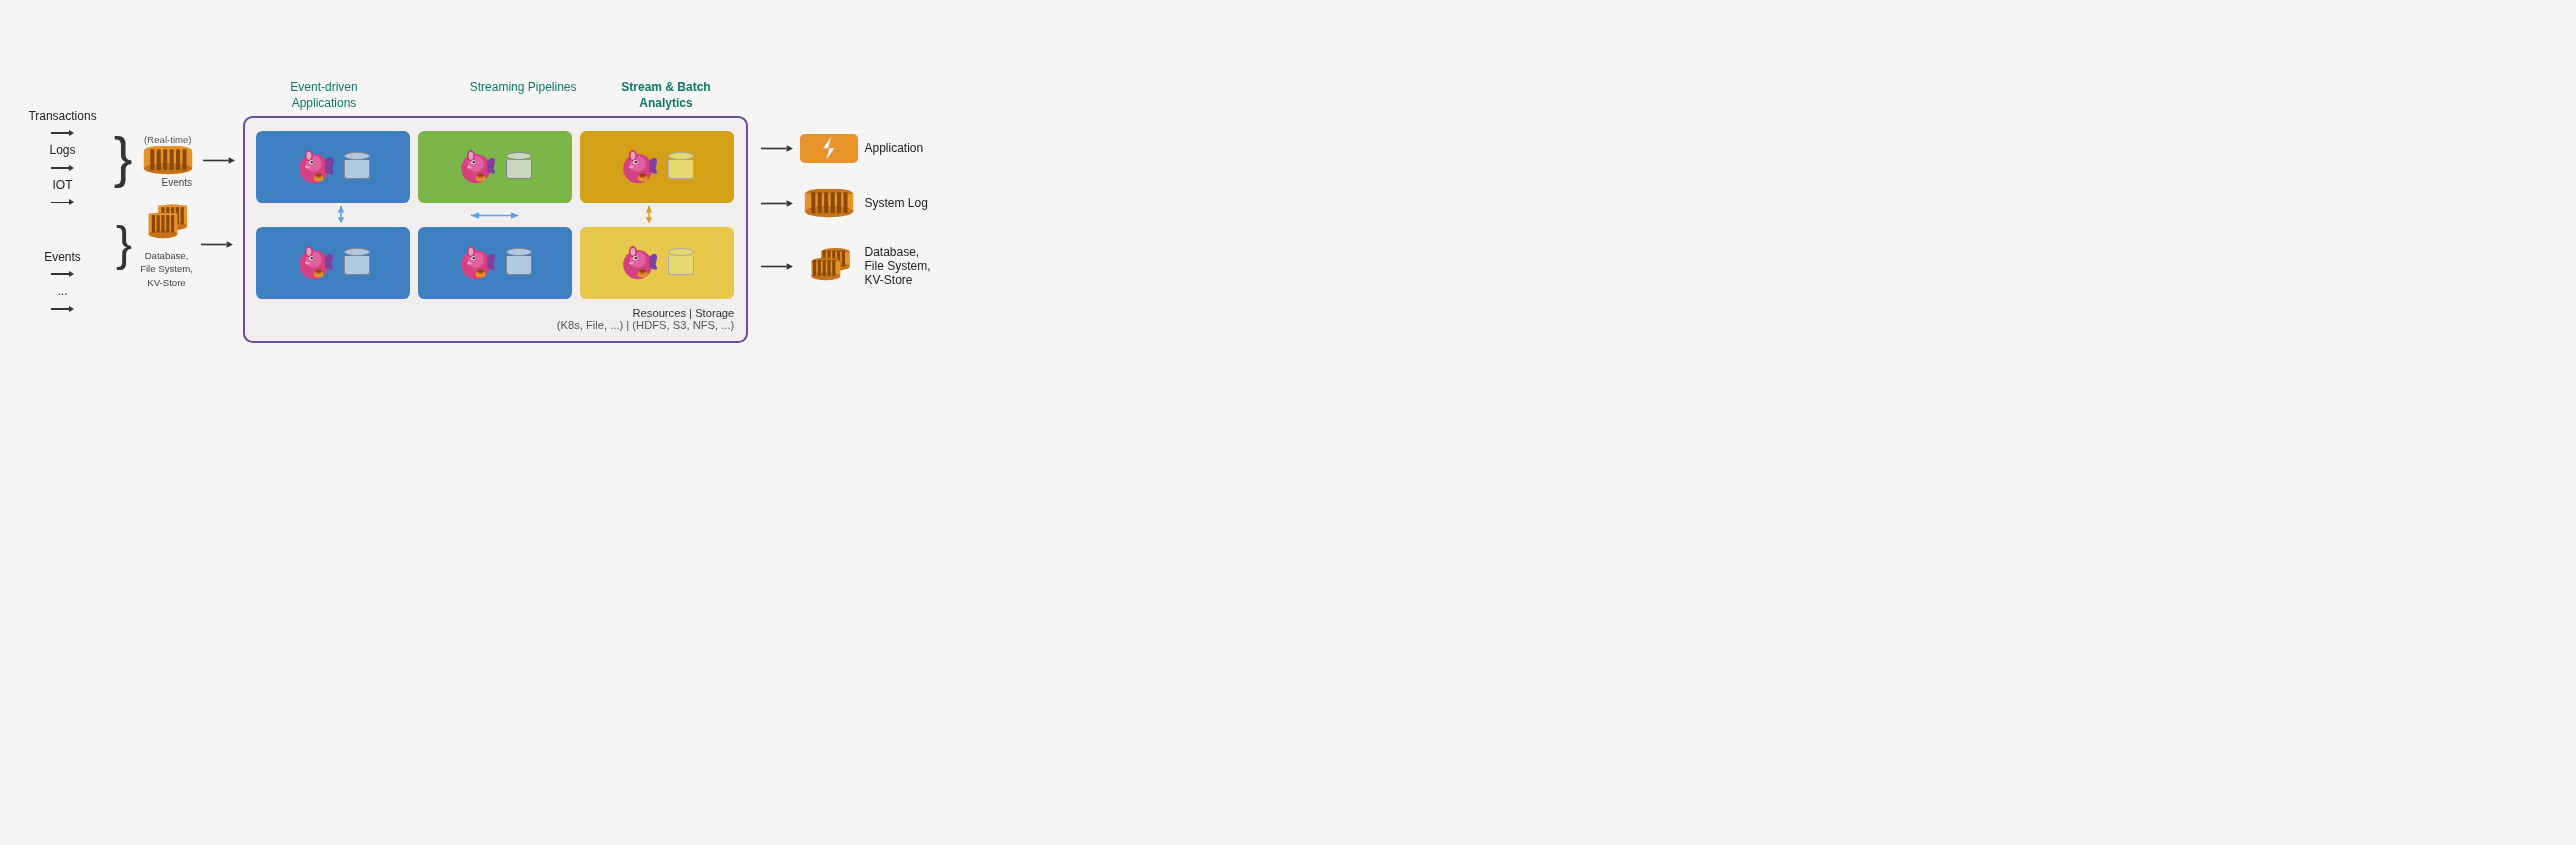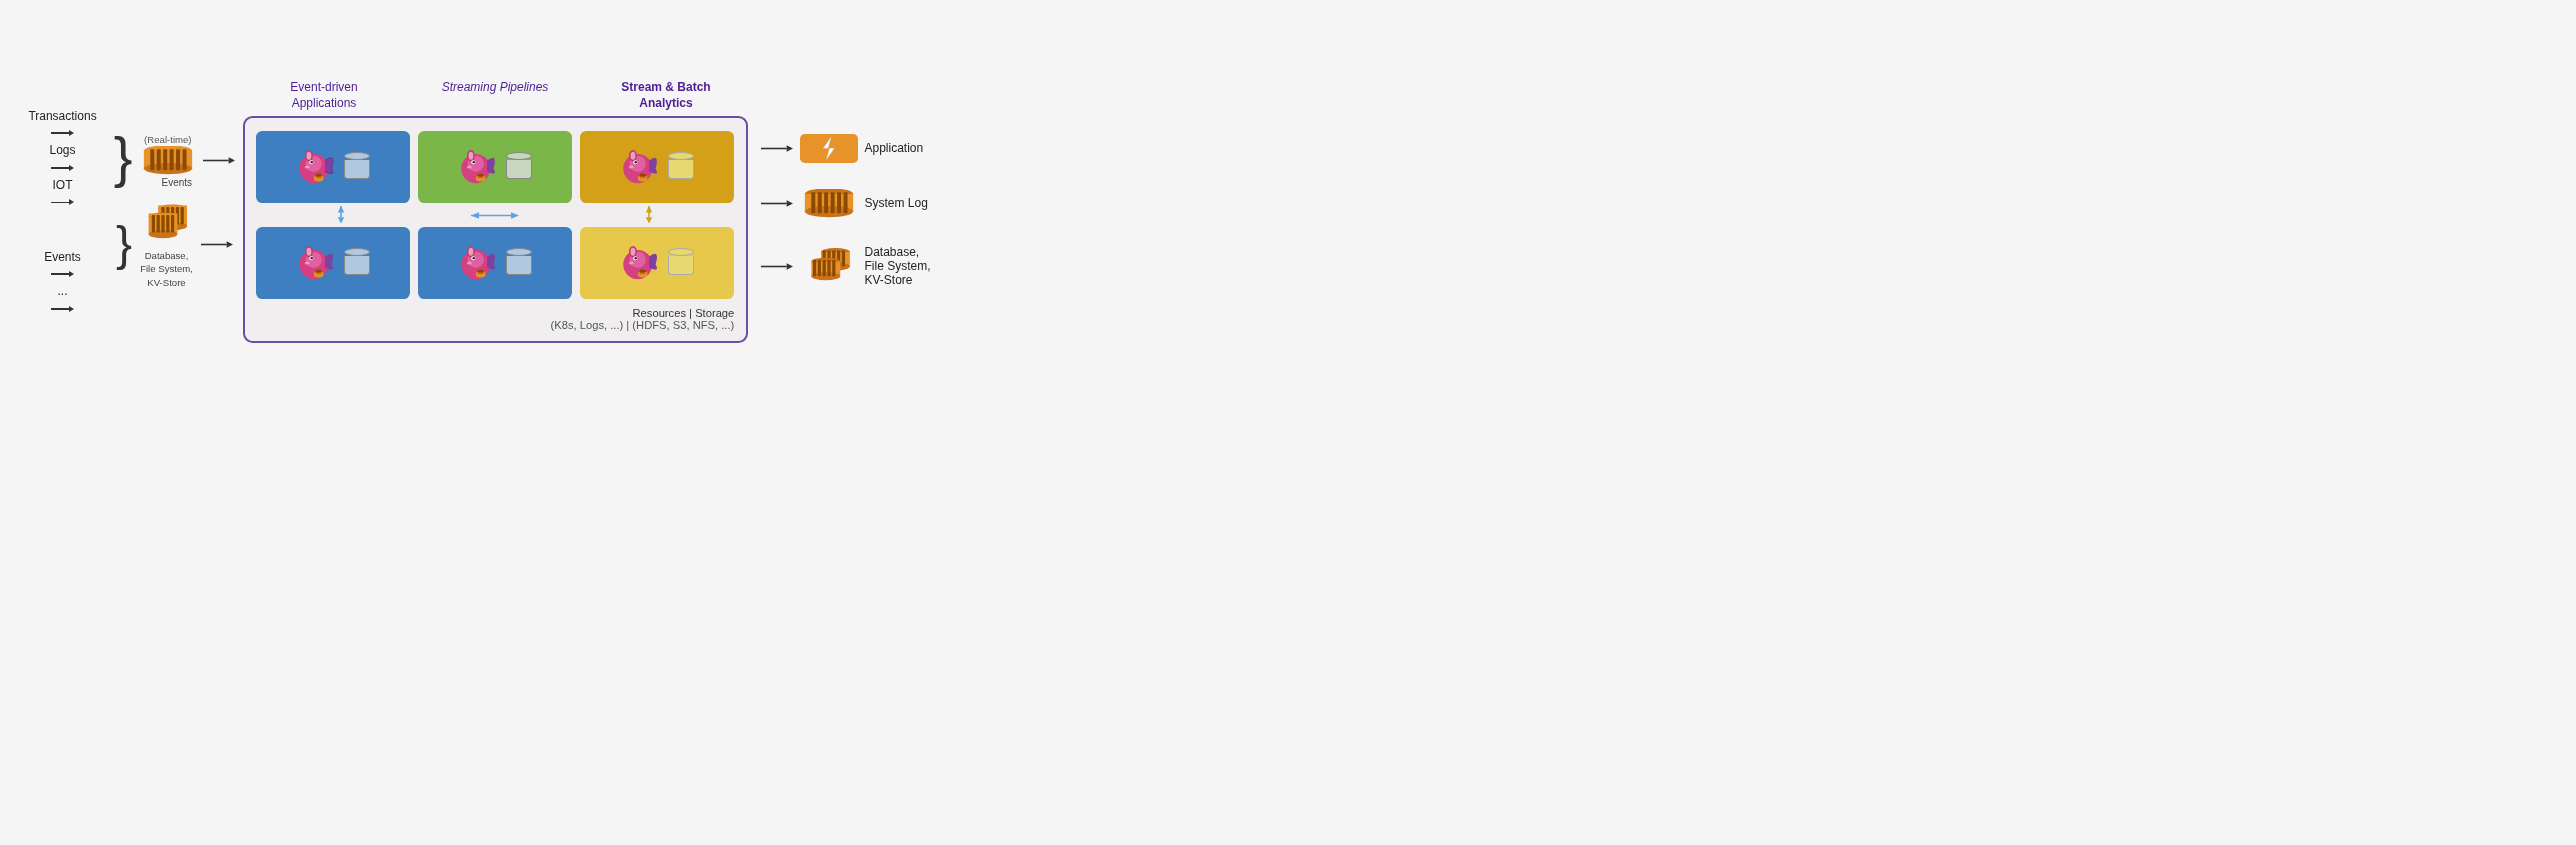--- a/index.html
+++ b/index.html
@@ -143,21 +143,21 @@
     .col-headers {
       display: grid;
       grid-template-columns: 1fr 1fr 1fr;
       gap: 8px;
       width: 505px;
       text-align: center;
       margin-bottom: 4.8px;
     }
     .col-header {
       font-size: 12px;
-      color: #4c1d95;
+      color: #0f766e;
       font-weight: 500;
       line-height: 1.3;
     }
     .output-row {
       display: flex;
       align-items: center;
       gap: 7px;
     }
     .output-label {
       font-size: 12px;
@@ -265,21 +265,21 @@
         <line x1="0" y1="8" x2="32" y2="8" stroke="#333" stroke-width="2"></line>
         <polygon points="32,4 40,8 32,12" fill="#333"></polygon>
       </svg>
     </div>
   </div>
 
   <div style="display:flex;flex-direction:column;">
 
     <div class="col-headers">
       <div class="col-header" style="text-align:center;">Event-driven<br>Applications</div>
-      <div class="col-header" style="text-align:center;font-style:italic;">Streaming
+      <div class="col-header" style="text-align:right;">Streaming
 Pipelines</div>
       <div class="col-header" style="text-align:center;font-weight:bold;">Stream &amp; Batch<br>Analytics</div>
     </div>
 
     <div class="main-box">
 
       <div style="display:grid;grid-template-columns:1fr 1fr 1fr;gap:8px;margin-bottom:3.2px;">
 
         <div class="cell-blue">
 
@@ -433,21 +433,21 @@
           </svg>
           <div class="small-db">
             <div class="db-top" style="background:#e8d870;border-color:#aaa;"></div>
             <div class="db-body" style="background:#e8d870;border-color:#aaa;"></div>
           </div>
         </div>
       </div>
 
       <div class="main-box-footer">
         <div style="font-weight:500;">Resources | Storage</div>
-        <div style="color:#555;">(K8s, Logs, ...) | (HDFS, S3, NFS, ...)</div>
+        <div style="color:#555;">(K8s, File, ...) | (HDFS, S3, NFS, ...)</div>
       </div>
     </div>
   </div>
 
   <div style="display:flex;flex-direction:column;gap:26px;margin-left:13px;">
 
     <div class="output-row">
       <svg width="32" height="13" viewBox="0 0 40 16">
         <line x1="0" y1="8" x2="32" y2="8" stroke="#333" stroke-width="2"></line>
         <polygon points="32,4 40,8 32,12" fill="#333"></polygon>

